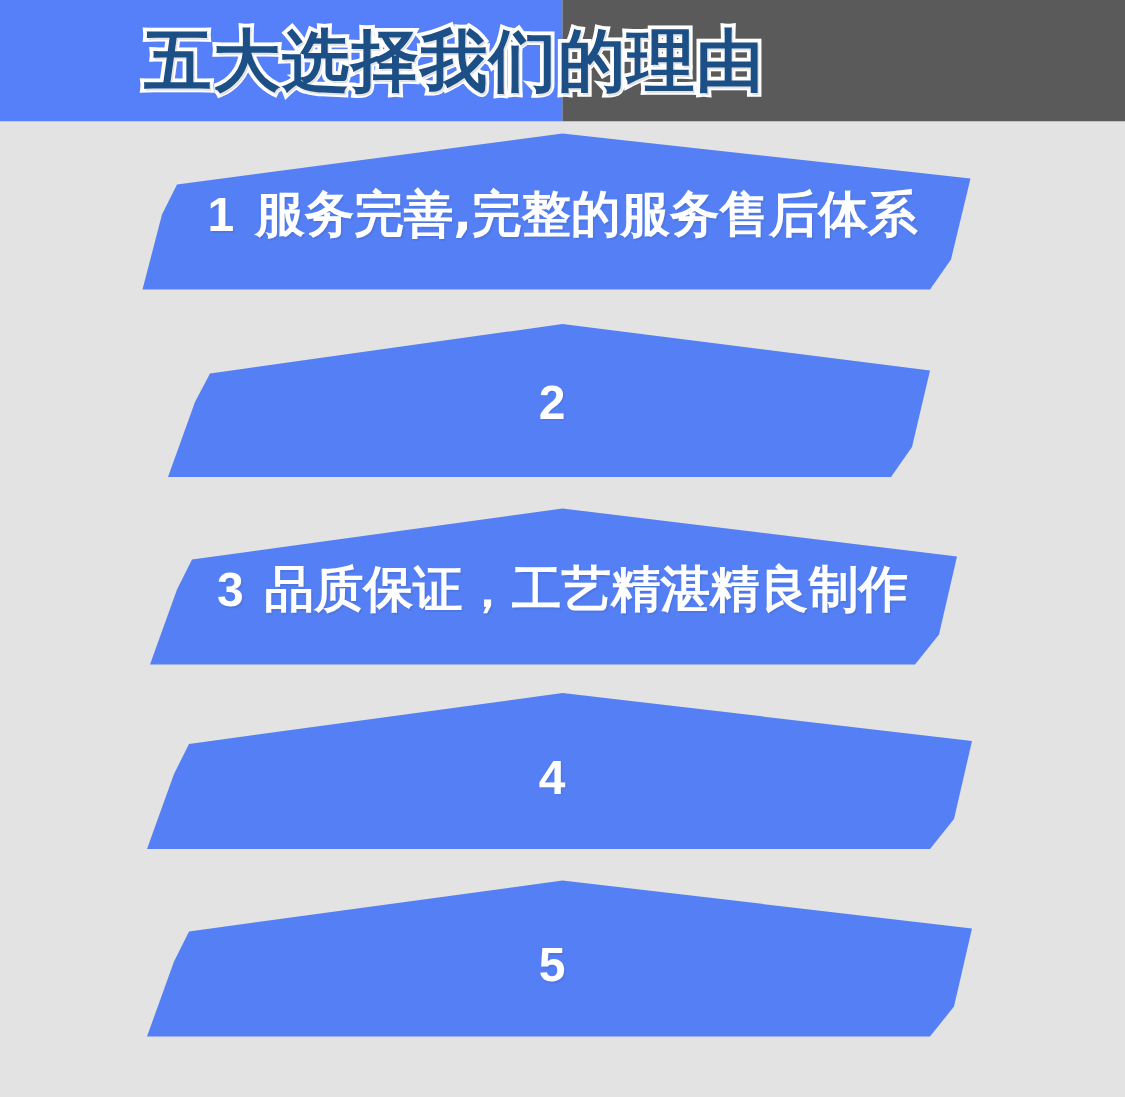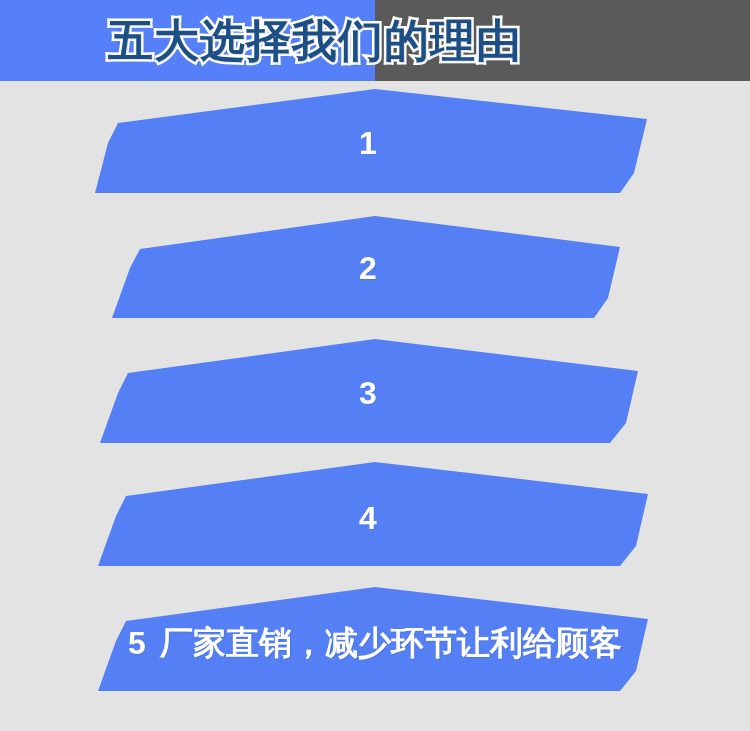--- a/index.html
+++ b/index.html
@@ -33,21 +33,21 @@
   .header-bg-right {
     position: absolute;
     left: 375px;
     top: 0;
     width: 375px;
     height: 81px;
     background: #5a5a5a;
   }
   .header-title {
     position: absolute;
-    left: 16px;
+    left: 4px;
     top: 0;
     width: 598px;
     height: 81px;
     display: flex;
     align-items: center;
     justify-content: center;
     font-size: 45px;
     font-weight: bold;
     letter-spacing: 1px;
     color: #1b4f85;
@@ -120,53 +120,54 @@
 </div>
 
 <div class="reasons">
 
   <div class="reason r1">
     <svg class="reason-shape" viewBox="0 0 750 125" preserveAspectRatio="none">
       <polygon points="118,42 375,8 647,38 634,92 620,112 95,112 108,62" fill="#5580f5"></polygon>
     </svg>
     <div class="reason-text">
       <span class="reason-num">1</span>
+      <span>服务完善,完整的服务售后体系</span>
     </div>
   </div>
 
   <div class="reason r2">
     <svg class="reason-shape" viewBox="0 0 750 125" preserveAspectRatio="none">
       <polygon points="140,43 375,10 620,41 608,92 594,112 112,112 130,62" fill="#5580f5"></polygon>
     </svg>
     <div class="reason-text">
       <span class="reason-num">2</span>
     </div>
   </div>
 
   <div class="reason r3">
     <svg class="reason-shape" viewBox="0 0 750 125" preserveAspectRatio="none">
       <polygon points="128,42 375,8 638,40 626,92 610,112 100,112 118,62" fill="#5580f5"></polygon>
     </svg>
     <div class="reason-text">
       <span class="reason-num">3</span>
+      <span>品质保证，工艺精湛精良制作</span>
     </div>
   </div>
 
   <div class="reason r4">
     <svg class="reason-shape" viewBox="0 0 750 125" preserveAspectRatio="none">
       <polygon points="126,40 375,6 648,38 636,90 620,110 98,110 116,60" fill="#5580f5"></polygon>
     </svg>
     <div class="reason-text">
       <span class="reason-num">4</span>
     </div>
   </div>
 
   <div class="reason r5">
     <svg class="reason-shape" viewBox="0 0 750 125" preserveAspectRatio="none">
       <polygon points="126,40 375,6 648,38 636,90 620,110 98,110 116,60" fill="#5580f5"></polygon>
     </svg>
     <div class="reason-text">
       <span class="reason-num">5</span>
-      <span>厂家直销，减少环节让利给顾客</span>
     </div>
   </div>
 
 </div>
 
 </body></html>

